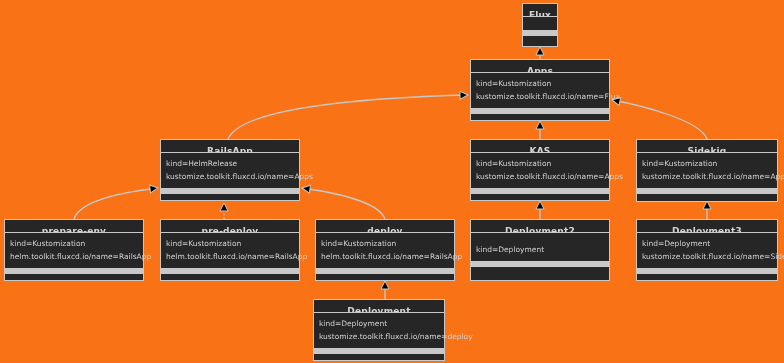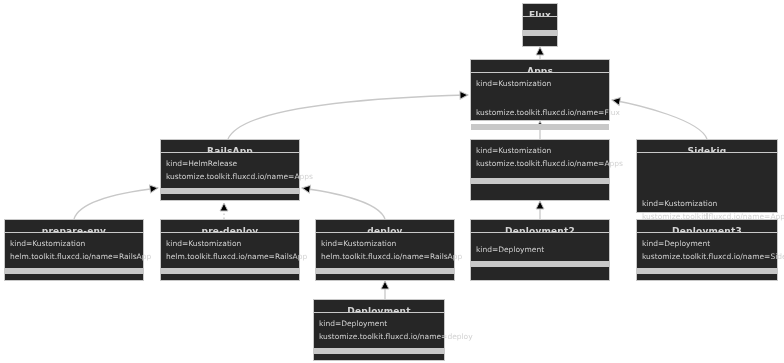--- a/index.html
+++ b/index.html
@@ -4,21 +4,21 @@
 <style>
   html, body {
     margin: 0;
     padding: 0;
     background: #000000;
   }
   #canvas {
     position: relative;
     width: 784px;
     height: 363px;
-    background: #ffffff;
+    background: #f97316;
     font-family: "DejaVu Sans", "Liberation Sans", sans-serif;
     overflow: hidden;
   }
   #edge-layer {
     position: absolute;
     left: 0;
     top: 0;
     width: 784px;
     height: 363px;
     pointer-events: none;
@@ -118,40 +118,41 @@
   <div id="node-layer">
       <div class="node node-small" style="left: 522px; top: 3px; width: 36px; height: 44px; background: rgb(38, 38, 38); border-color: rgb(200, 200, 200);">
         <div class="node-title" style="border-bottom-color: rgb(200, 200, 200);">Flux</div>
         <div class="node-body" style="border-bottom-color: rgb(200, 200, 200);"></div>
         <div class="node-footer"></div>
       </div>
       <div class="node" style="left: 470px; top: 59px; width: 140px; height: 62px; background: rgb(38, 38, 38); border-color: rgb(200, 200, 200);">
         <div class="node-title" style="border-bottom-color: rgb(200, 200, 200);">Apps</div>
         <div class="node-body" style="border-bottom-color: rgb(200, 200, 200);">
           <div class="node-attr" style="color: rgb(210, 210, 210);">kind=Kustomization</div>
-          <div class="node-attr" style="color: rgb(210, 210, 210); margin-top: 16px;">kustomize.toolkit.fluxcd.io/name=Flux</div>
+          <div class="node-attr" style="color: rgb(210, 210, 210);">kustomize.toolkit.fluxcd.io/name=Flux</div>
         </div>
         <div class="node-footer"></div>
       </div>
       <div class="node" style="left: 160px; top: 139px; width: 140px; height: 62px; background: rgb(38, 38, 38); border-color: rgb(200, 200, 200);">
         <div class="node-title" style="border-bottom-color: rgb(200, 200, 200);">RailsApp</div>
         <div class="node-body" style="border-bottom-color: rgb(200, 200, 200);">
           <div class="node-attr" style="color: rgb(210, 210, 210);">kind=HelmRelease</div>
           <div class="node-attr" style="color: rgb(210, 210, 210);">kustomize.toolkit.fluxcd.io/name=Apps</div>
         </div>
         <div class="node-footer"></div>
       </div>
       <div class="node" style="left: 470px; top: 139px; width: 140px; height: 62px; background: rgb(38, 38, 38); border-color: rgb(200, 200, 200);">
+        <div class="node-title" style="border-bottom-color: rgb(200, 200, 200);">KAS</div>
         <div class="node-body" style="border-bottom-color: rgb(200, 200, 200);">
           <div class="node-attr" style="color: rgb(210, 210, 210);">kind=Kustomization</div>
           <div class="node-attr" style="color: rgb(210, 210, 210);">kustomize.toolkit.fluxcd.io/name=Apps</div>
         </div>
         <div class="node-footer"></div>
       </div>
-      <div class="node" style="left: 636px; top: 139px; width: 142px; height: 74px; background: rgb(38, 38, 38); border-color: rgb(200, 200, 200); gap: 40px;">
+      <div class="node" style="left: 636px; top: 139px; width: 142px; height: 63px; background: rgb(38, 38, 38); border-color: rgb(200, 200, 200);">
         <div class="node-title" style="border-bottom-color: rgb(200, 200, 200);">Sidekiq</div>
         <div class="node-body" style="border-bottom-color: rgb(200, 200, 200);">
           <div class="node-attr" style="color: rgb(210, 210, 210);">kind=Kustomization</div>
           <div class="node-attr" style="color: rgb(210, 210, 210);">kustomize.toolkit.fluxcd.io/name=Apps</div>
         </div>
         <div class="node-footer"></div>
       </div>
       <div class="node" style="left: 4px; top: 219px; width: 140px; height: 62px; background: rgb(38, 38, 38); border-color: rgb(200, 200, 200);">
         <div class="node-title" style="border-bottom-color: rgb(200, 200, 200);">prepare-env</div>
         <div class="node-body" style="border-bottom-color: rgb(200, 200, 200);">

